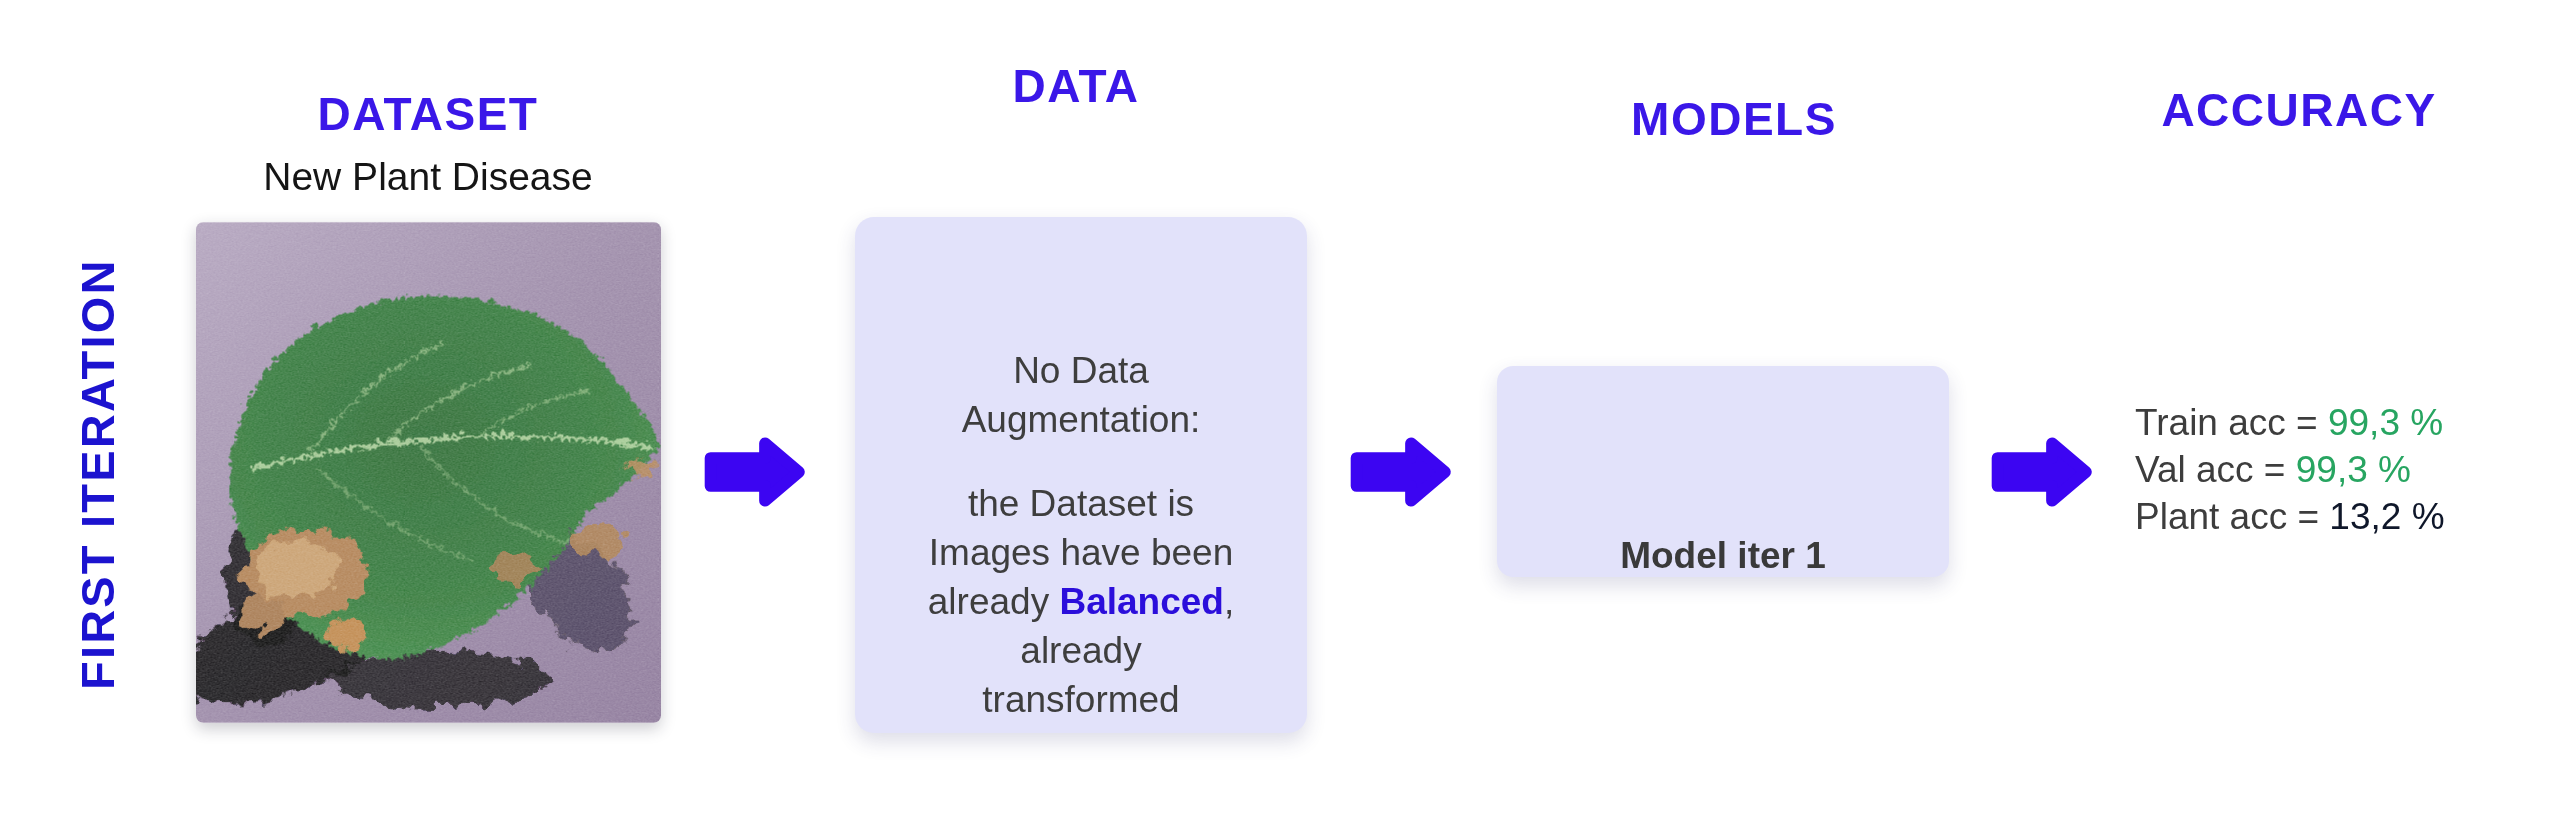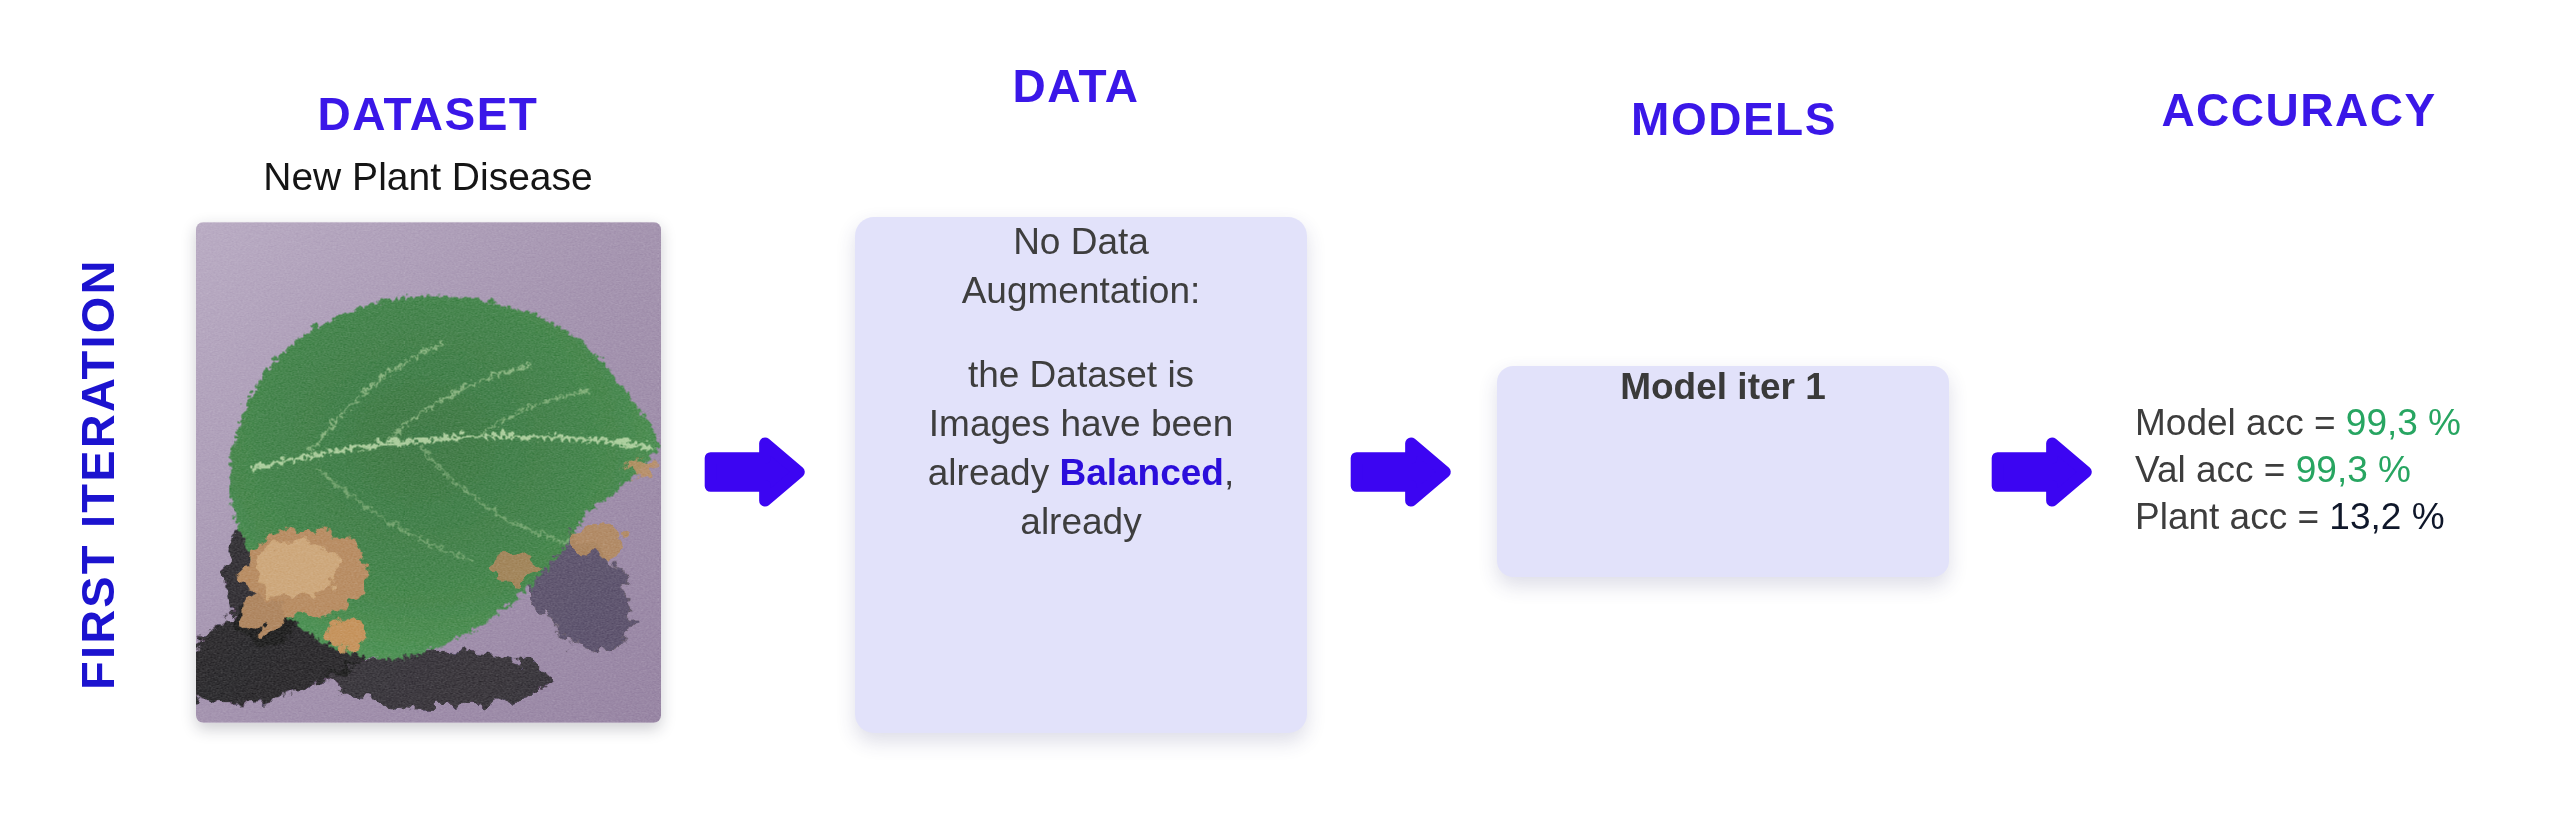--- a/index.html
+++ b/index.html
@@ -39,21 +39,21 @@
   }
 
   .arrow { position:absolute; top:433px; width:108px; height:78px; }
   .a1 { left:700px; }
   .a2 { left:1346px; }
   .a3 { left:1987px; }
 
   .panel {
     position:absolute; background:#E2E2FA; border-radius:19px;
     box-shadow:0 8.9px 19px rgba(50,50,110,.16);
-    display:flex; align-items:flex-start; justify-content:center;
+    display:flex; align-items:flex-end; justify-content:center;
   }
   .da-box   { left:855px; top:217px; width:452px; height:516px; }
   .model-box{ left:1497px; top:366px; width:452px; height:211px; border-radius:16.3px;
               font-size:37px; color:#3A3A3A;font-weight:bold; }
 
   .da-text  { text-align:center; font-size:37px; line-height:49px; color:#3E3E3E; padding-bottom:8.9px; }
   .spacer   { height:35px; }
   .balanced { color:#2B0EDB; font-weight:bold; }
 
   .acc {
@@ -155,27 +155,28 @@
 
   <div class="panel da-box">
     <div class="da-text">
       <div>No Data</div>
       <div>Augmentation:</div>
       <div class="spacer"></div>
       <div>the Dataset is</div>
       <div>Images have been</div>
       <div><span>already </span><span class="balanced">Balanced</span><span>,</span></div>
       <div>already</div>
+      <div>transformed</div>
     </div>
   </div>
 
   <div class="panel model-box">
     <span>Model iter 1</span>
   </div>
 
   <div class="acc">
-    <div><span>Model acc = </span><span class="good">99,3 %</span></div>
+    <div><span>Train acc = </span><span class="good">99,3 %</span></div>
     <div><span>Val acc = </span><span class="good">99,3 %</span></div>
     <div><span>Plant acc = </span><span class="bad">13,2 %</span></div>
   </div>
 
 </div>
 
 
 </body></html>

